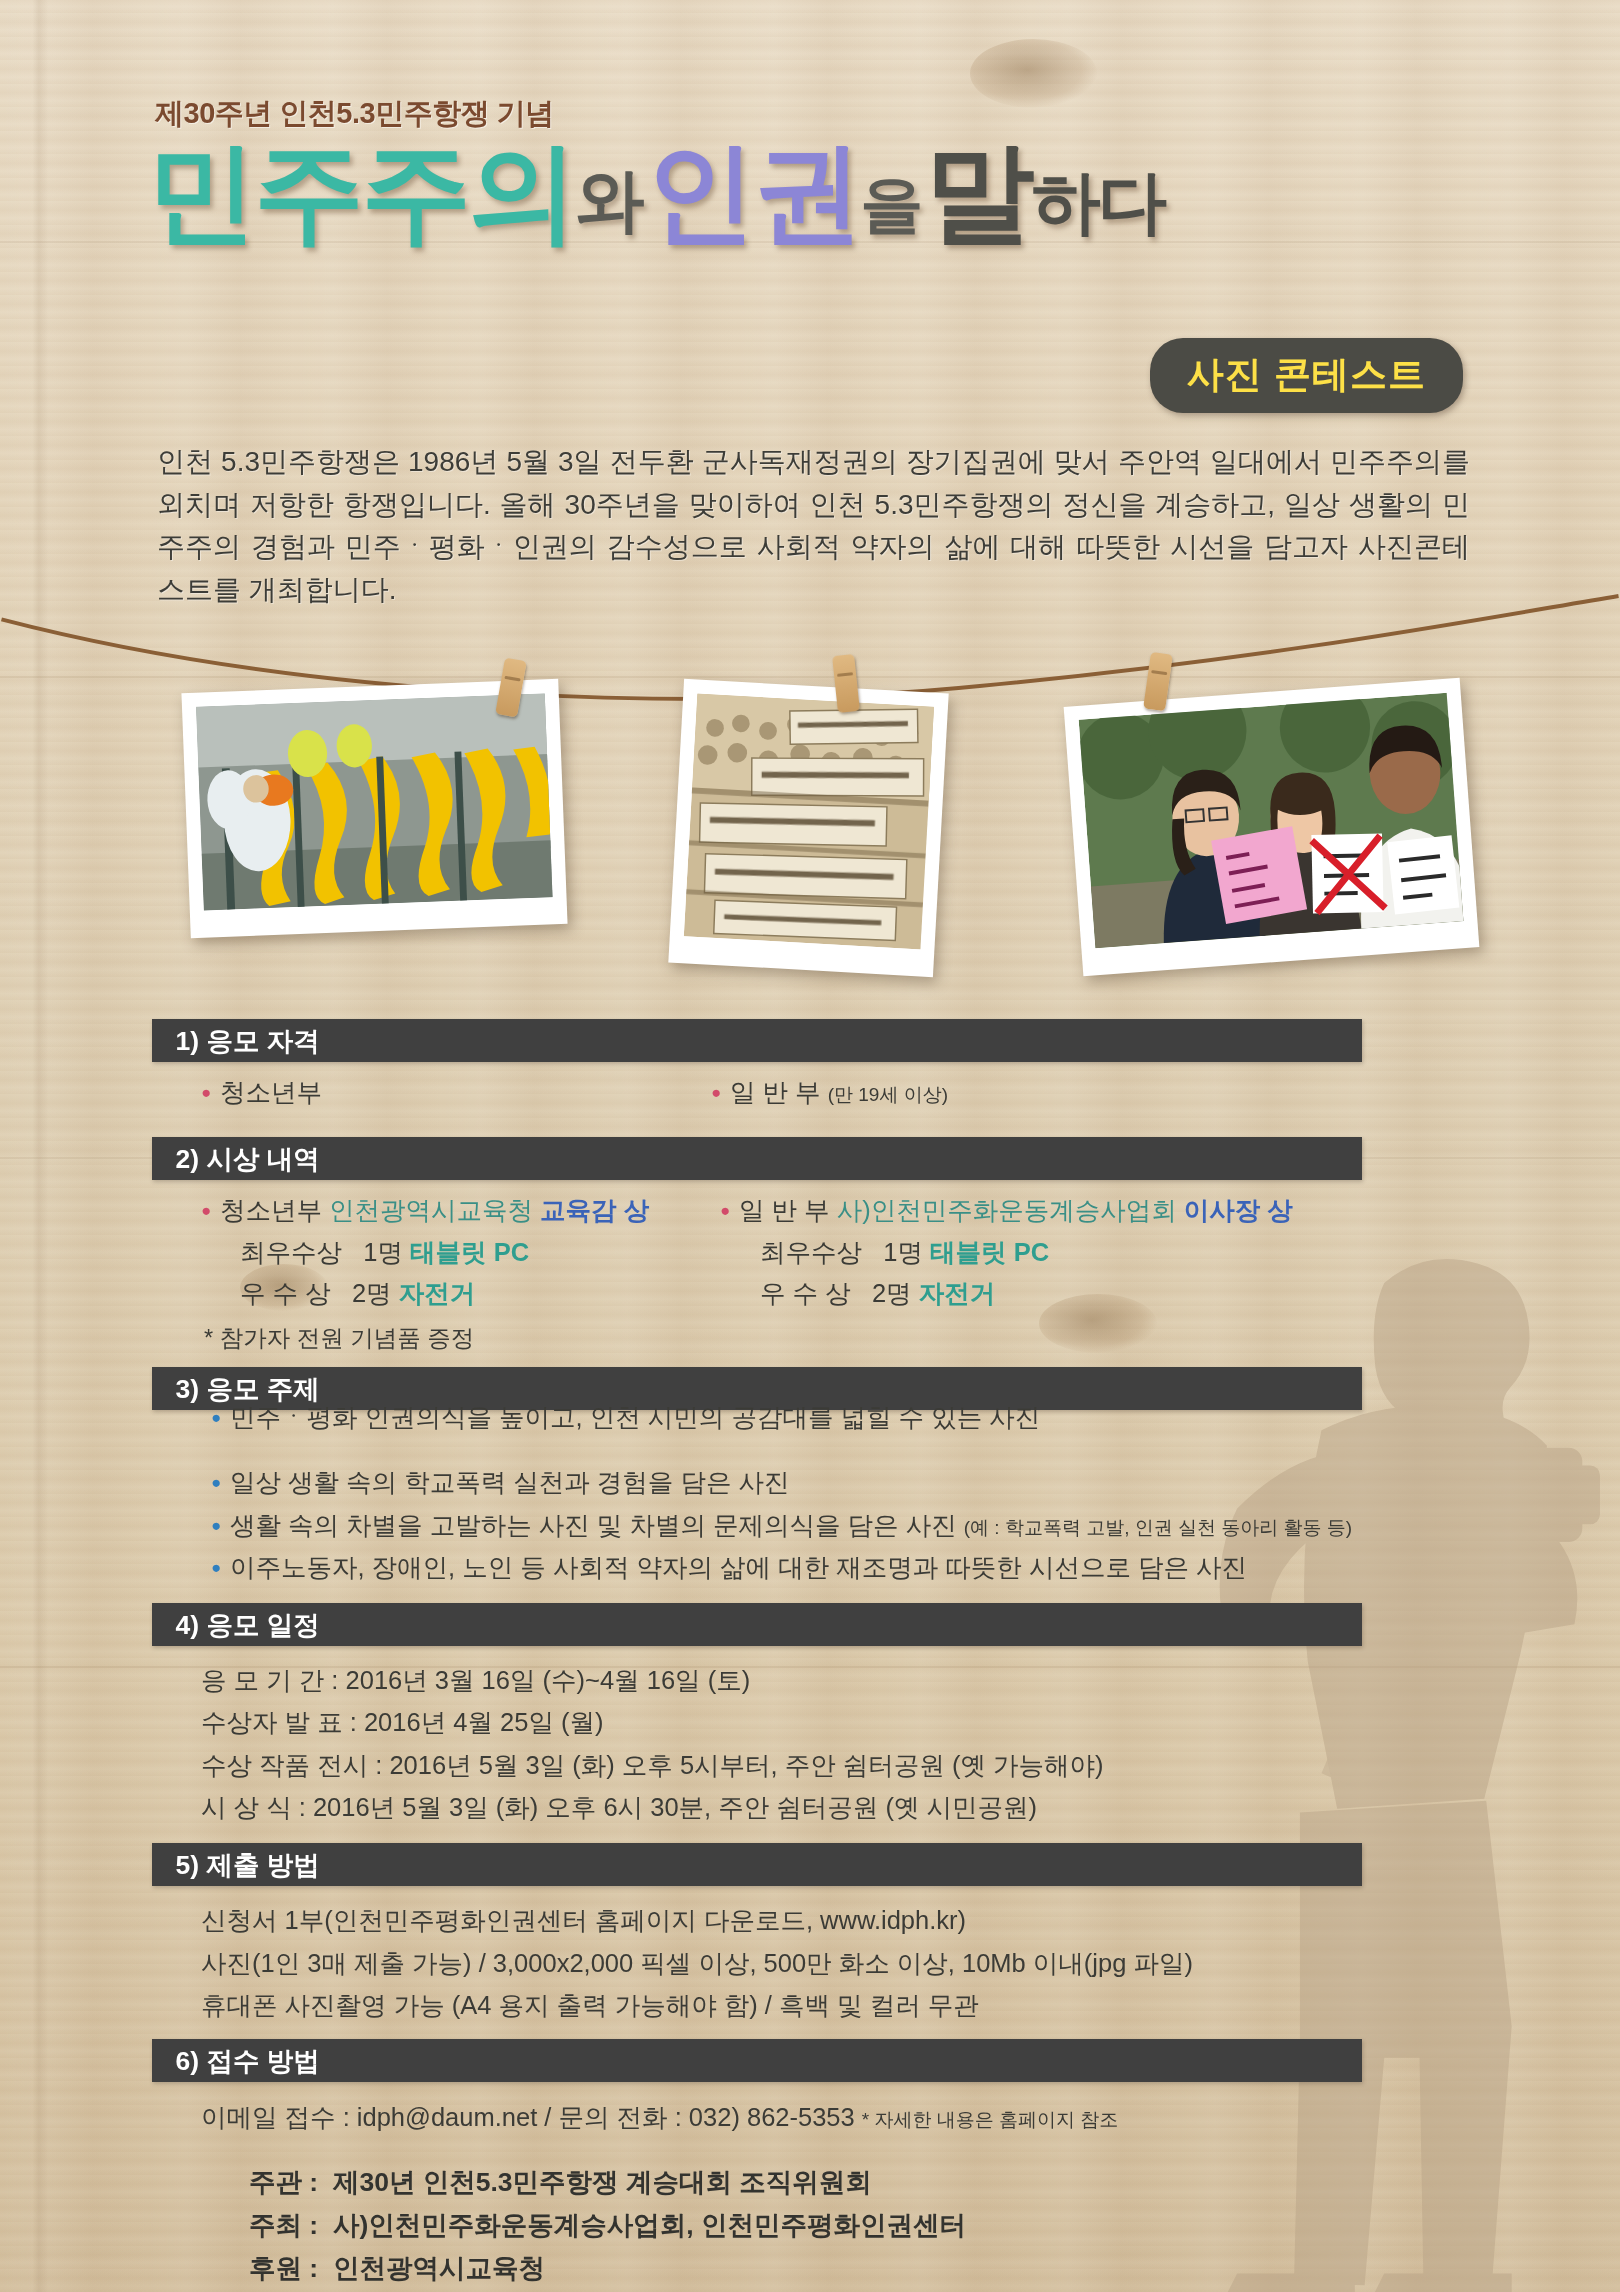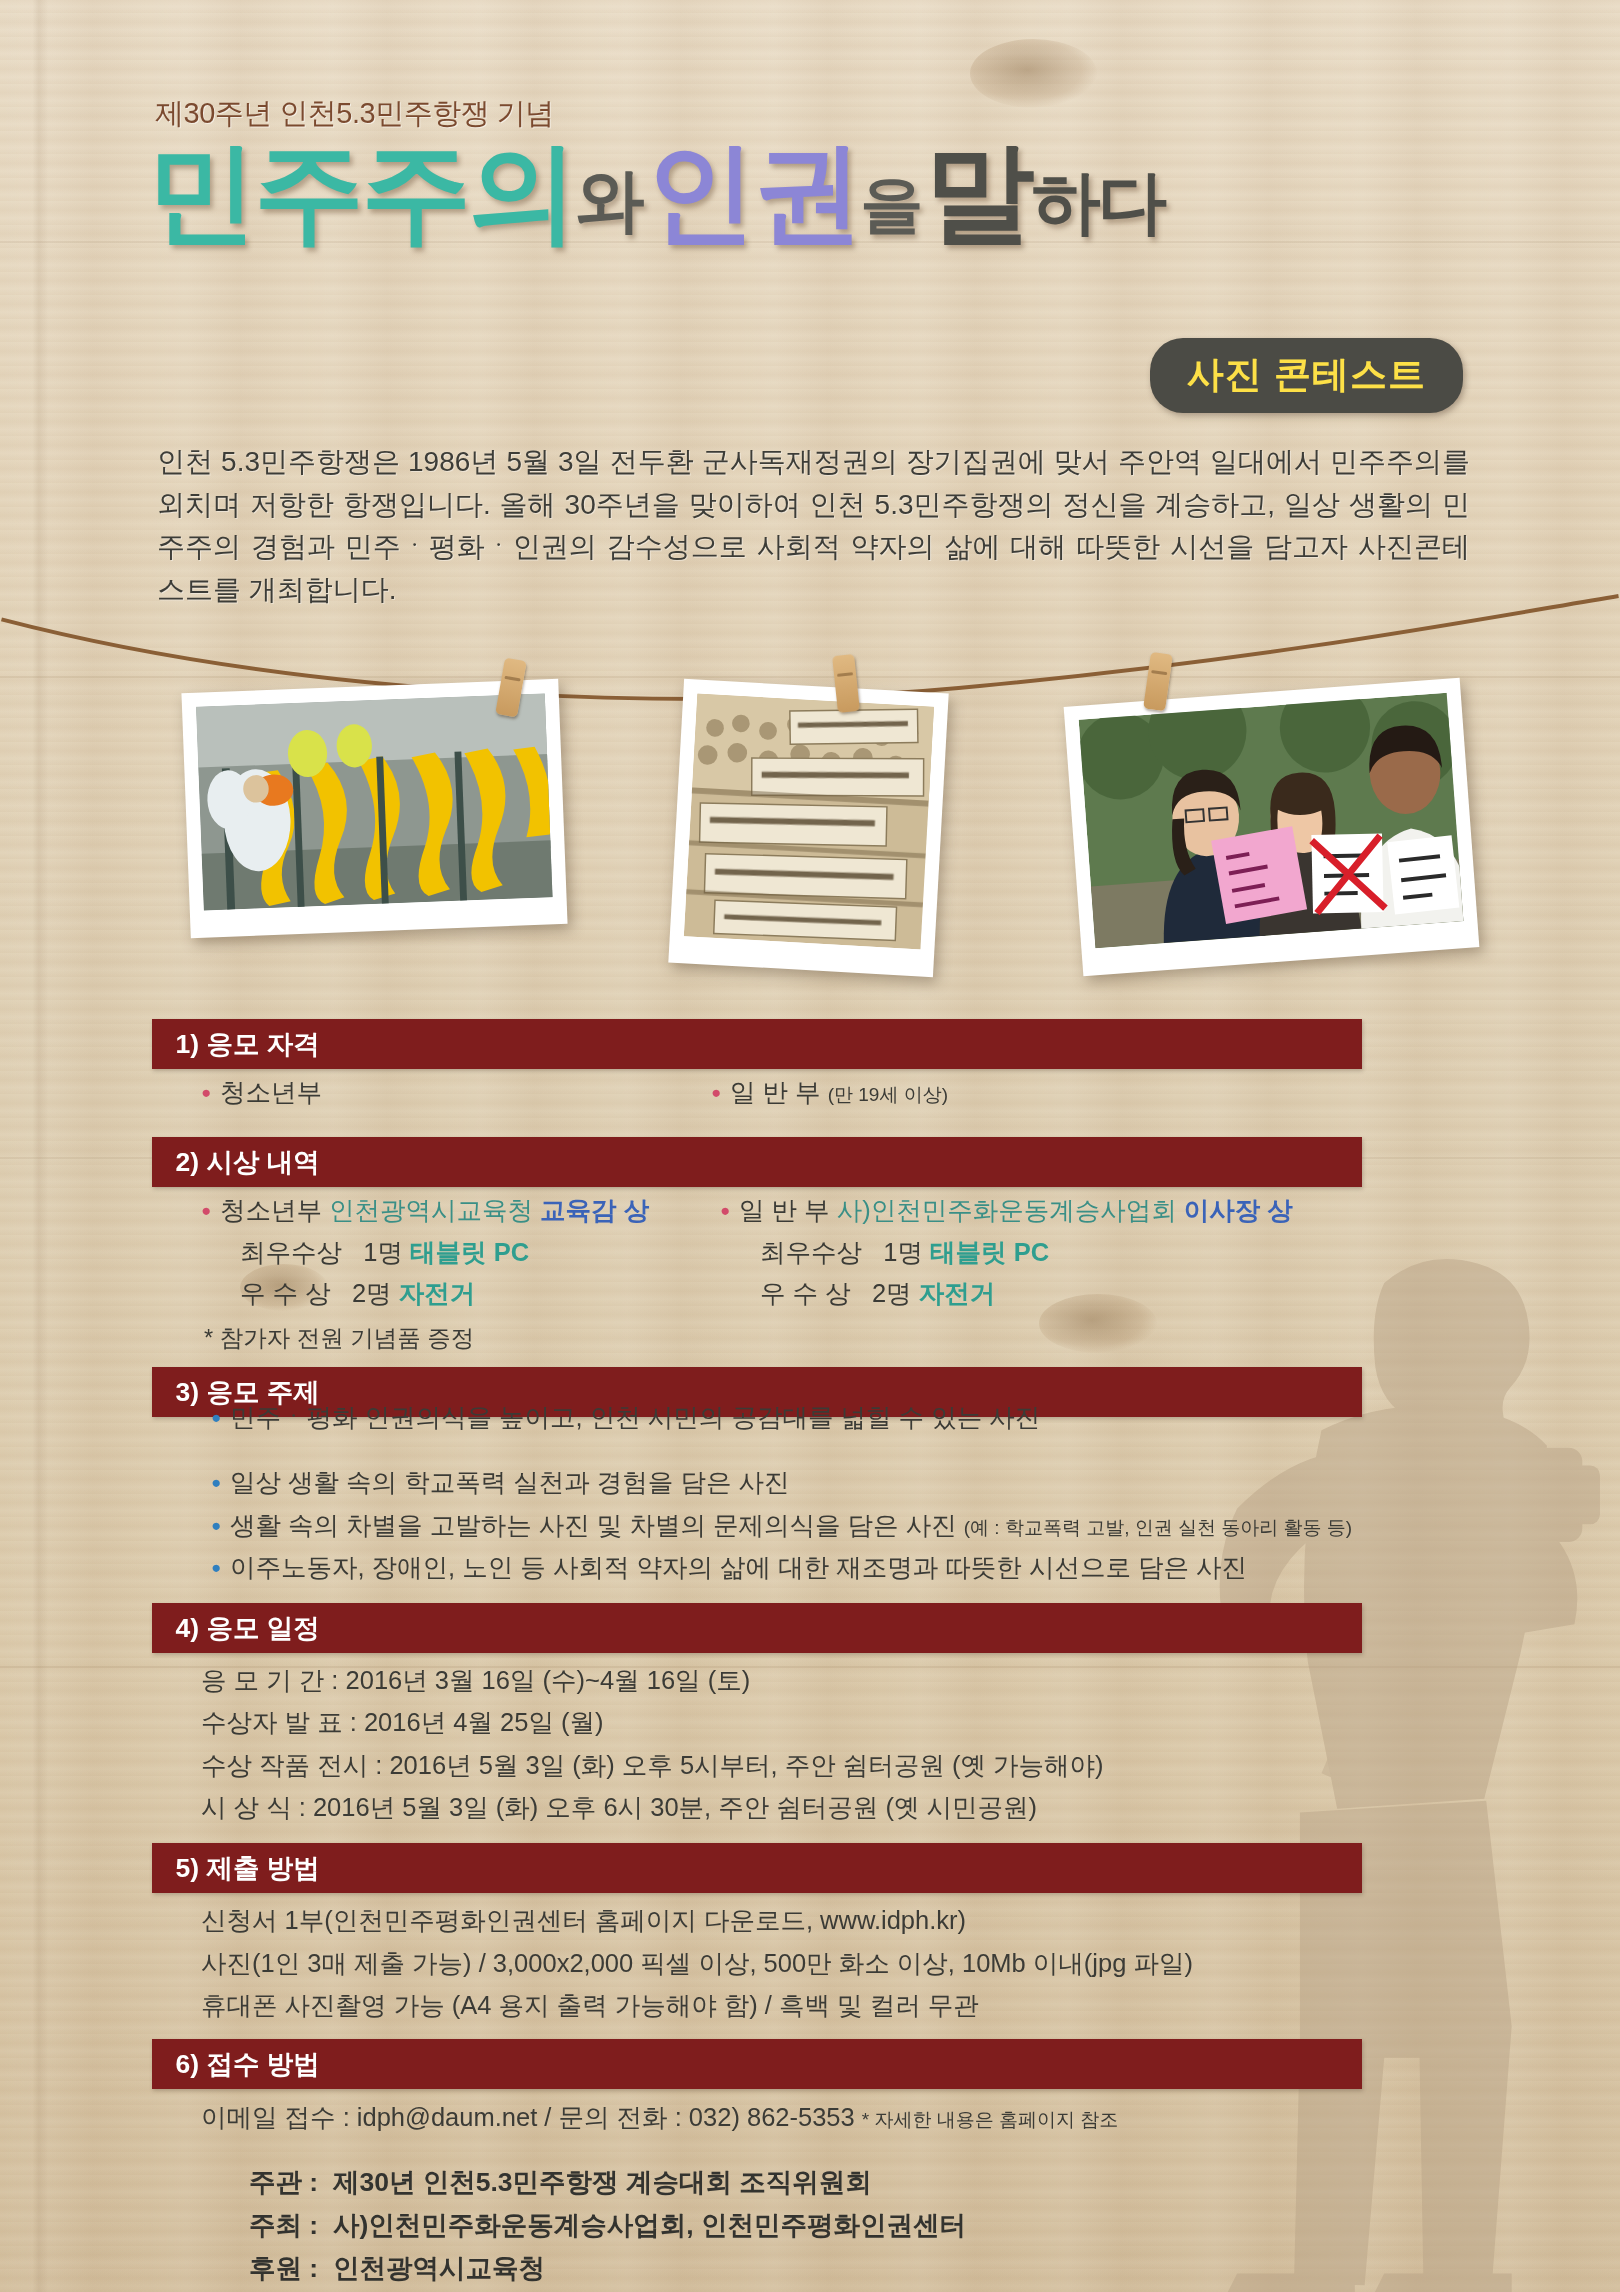--- a/index.html
+++ b/index.html
@@ -46,21 +46,21 @@
   .photographer {
     position:absolute; right:19.6px; bottom:0; width:510px; height:1157px;
     z-index:2; opacity:0.55;
   }
 
   
   .wrap { position:relative; z-index:5; }
 
   .kicker {
     position:absolute; left:155px; top:94px;
-    font-size:29px; font-weight:normal; color:#7b4a2f;
+    font-size:29px; font-weight:bold; color:#7b4a2f;
     letter-spacing:-0.5px;
     text-shadow: 1px 1px 0 rgba(255,255,255,0.55);
   }
 
   .title {
     position:absolute; left:147px; top:137px; width:1372px;
     height:127px;
     white-space:nowrap;
   }
   .title span {
@@ -110,22 +110,22 @@
     content:""; position:absolute; left:2.9px; right:2.9px; top:17.6px; height:3.9px;
     background: rgba(120,85,45,0.55); border-radius:2px;
   }
 
   #photo1 { left:186px; top:686px; width:377px; height:245px; transform: rotate(-2.2deg); }
   #photo2 { left:676px; top:686px; width:265px; height:284px; transform: rotate(3.2deg); }
   #photo3 { left:1073px; top:692px; width:397px; height:270px; transform: rotate(-4.2deg); }
 
   
   .sec {
-    position:absolute; left:152px; height:50px; width:1210px;
-    background:#7f1d1d;
+    position:absolute; left:152px; height:43px; width:1210px;
+    background:#404040;
     color:#ffffff; font-size:26.5px; font-weight:bold;
     display:flex; align-items:center; padding-left:23.5px;
     box-shadow: 1px 2px 3.9px rgba(60,45,30,0.25);
   }
 
   .body-txt {
     position:absolute; color:#3b3b36; font-size:25.5px; line-height:1.5;
   }
   .bullet { color:#d24b6a; font-size:16.7px; vertical-align:2.9px; margin-right:8.8px;}
   .bullet.blue { color:#2f7fbf; }

